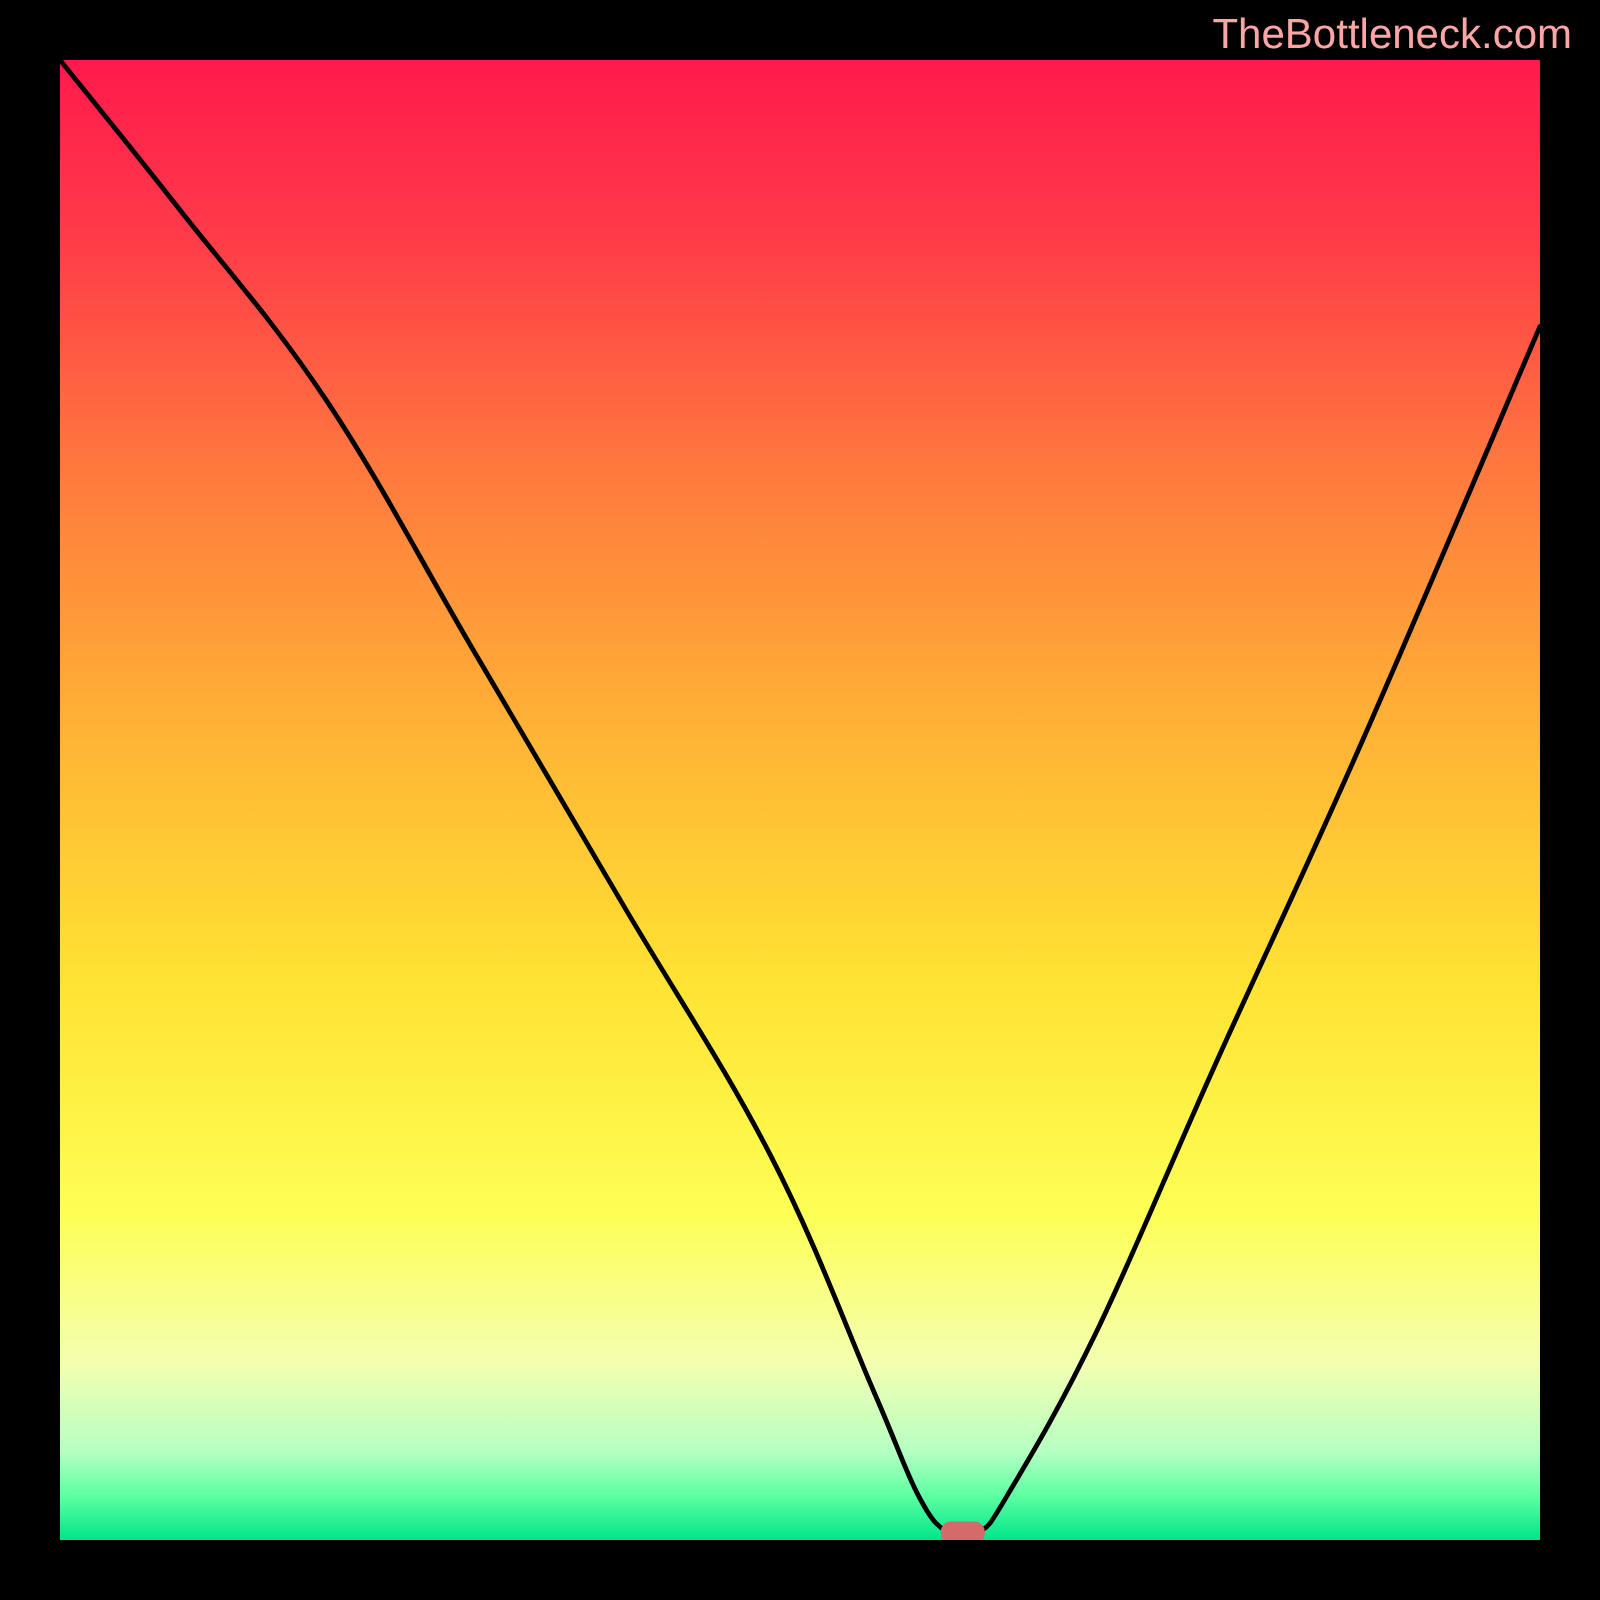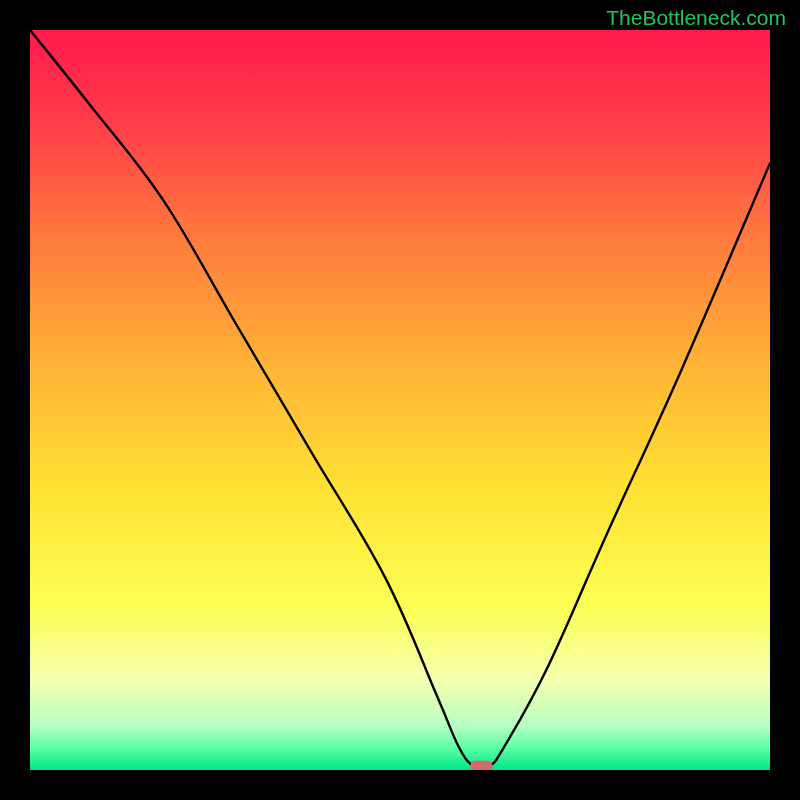--- a/index.html
+++ b/index.html
@@ -29,21 +29,21 @@
     display: block;
     width: 100%;
     height: 100%;
   }
   .credit {
     position: absolute;
     top: 6px;
     right: 14px;
     font-size: 21px;
     font-weight: 500;
-    color: #22c55e;
+    color: #fca5a5;
     font-family: Arial, Helvetica, sans-serif;
     letter-spacing: 0px;
   }
 </style>
 </head>
 <body>
 
 <div class="frame">
 
   <div class="credit">TheBottleneck.com</div>

